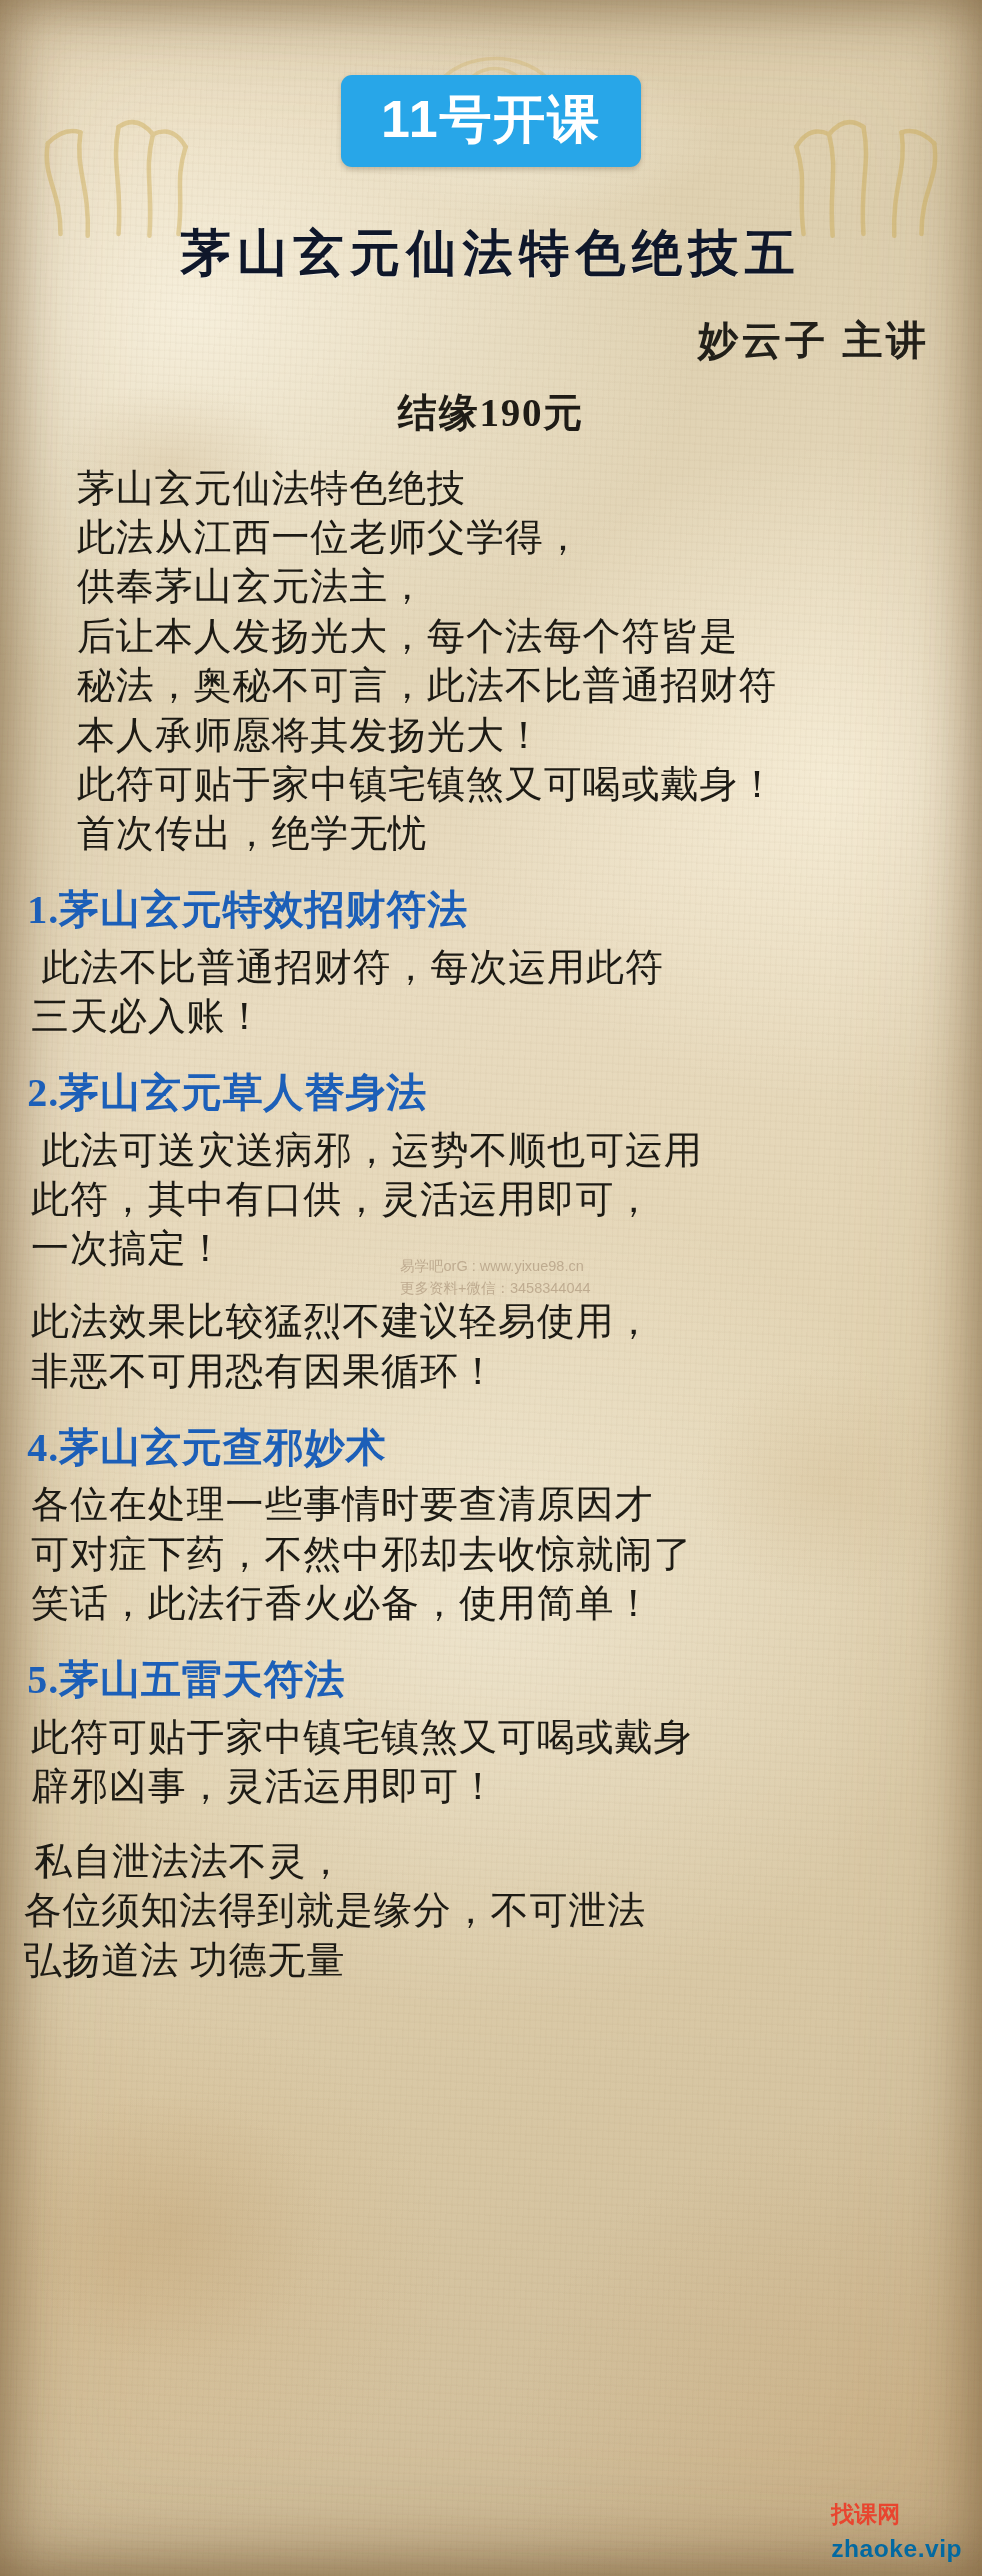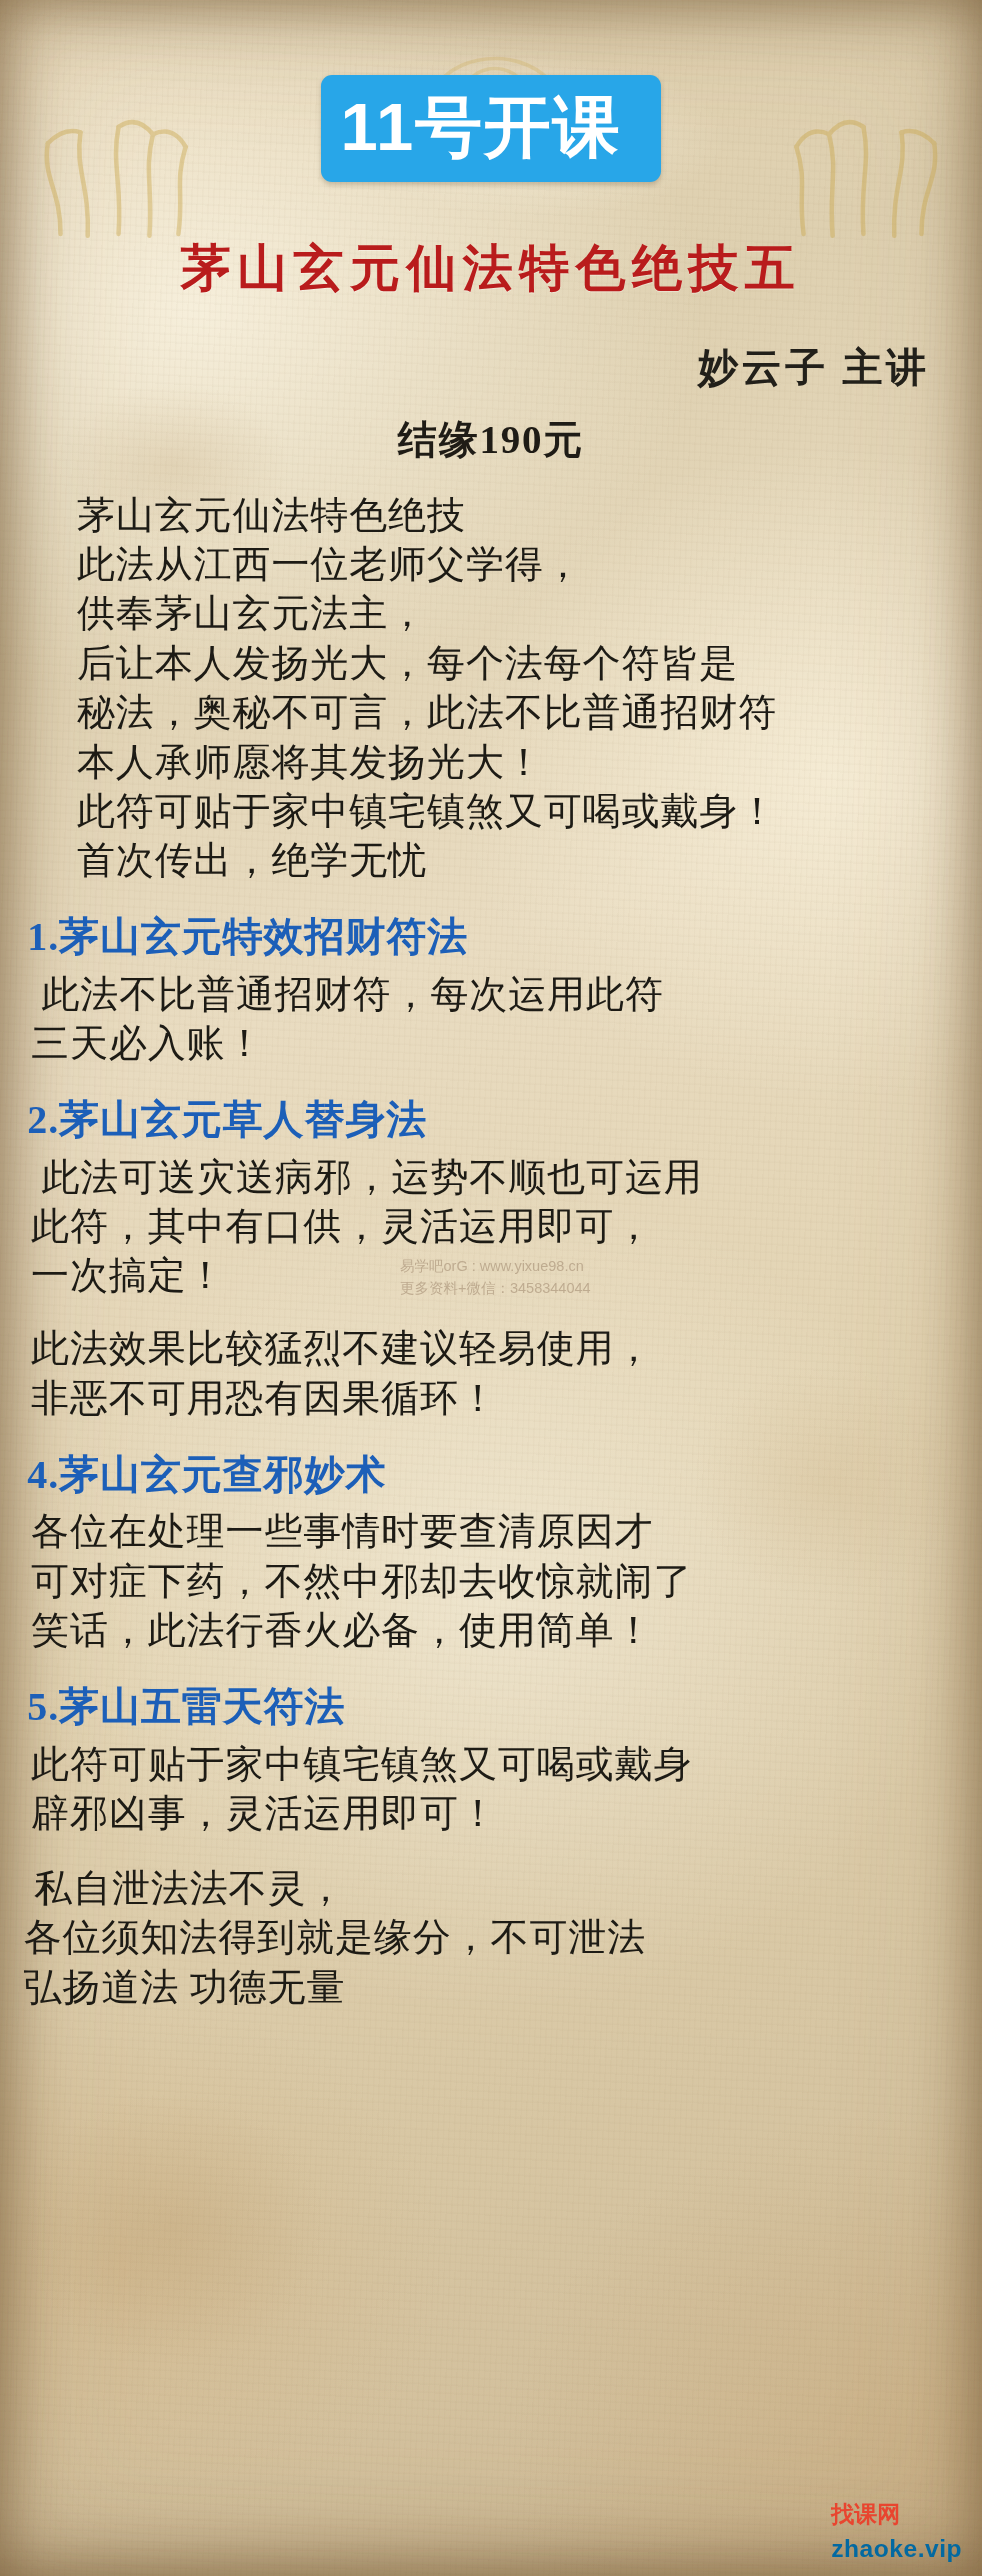--- a/index.html
+++ b/index.html
@@ -67,42 +67,42 @@
   #badge-row {
     display: flex;
     justify-content: center;
     padding-top: 75px;
   }
   #badge {
     background: #28a6e8;
     color: #ffffff;
     font-family: "Liberation Sans", "DejaVu Sans", sans-serif;
     font-weight: bold;
-    font-size: 67px;
+    font-size: 52px;
     line-height: 1;
     letter-spacing: 1.8px;
-    padding: 18px 40px 22px 20px;
+    padding: 18px 40px 22px 40px;
     border-radius: 11px;
     box-shadow: 0 2.7px 5.5px rgba(80,60,30,0.25);
   }
 
   #main-title {
     text-align: center;
     font-size: 50px;
     font-weight: bold;
-    color: #b91c1c;
+    color: #0f172a;
     letter-spacing: 6.4px;
     margin-top: 53px;
     text-shadow: 0 0.9px 0 rgba(255,255,255,0.35);
   }
 
   #speaker {
     text-align: right;
     padding-right: 36px;
-    margin-top: 38px;
+    margin-top: 26px;
     font-size: 40px;
     font-weight: bold;
     color: #22201a;
     letter-spacing: 3.6px;
   }
 
   #price {
     text-align: center;
     margin-top: 18px;
     font-size: 39px;

